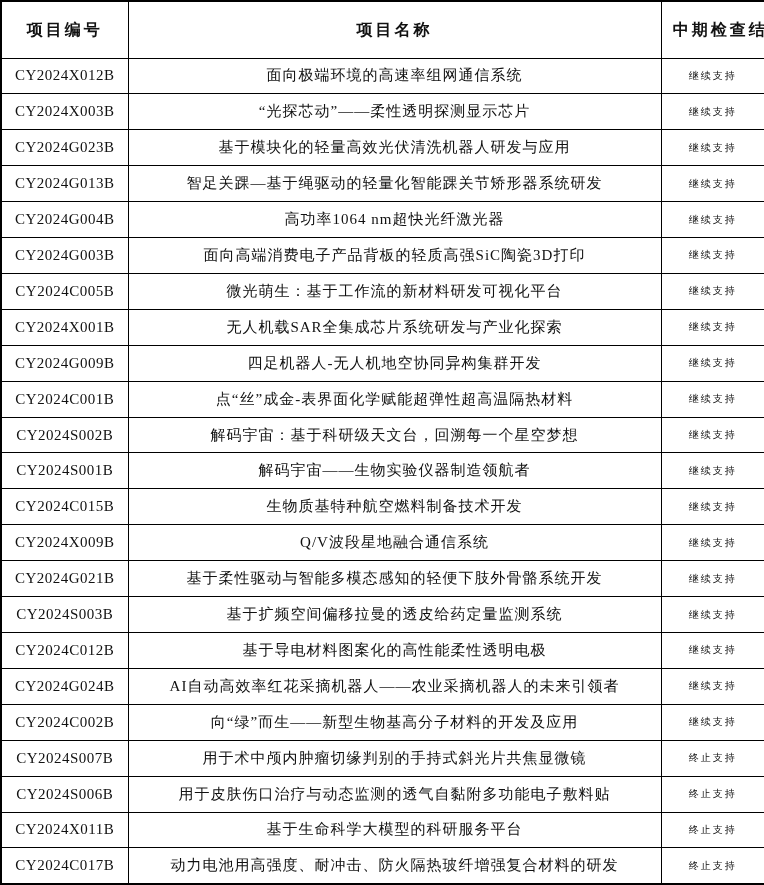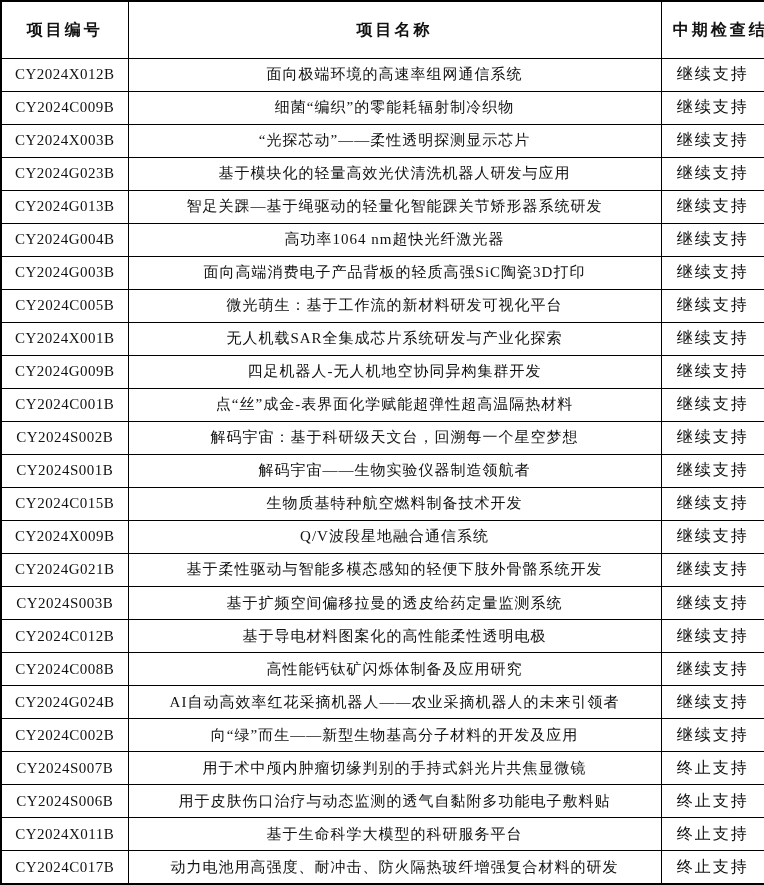--- a/index.html
+++ b/index.html
@@ -49,21 +49,21 @@
   td.cell-code {
     font-size: 15px;
     letter-spacing: 0.5px;
   }
   td.cell-name {
     font-size: 15px;
     letter-spacing: 1px;
     margin-top: 20px;
   }
   td.cell-result {
-    font-size: 16px;
+    font-size: 10px;
     letter-spacing: 2px;
   }
 </style>
 </head>
 <body>
 
 <table class="review-table">
   <colgroup>
     <col class="col-code">
     <col class="col-name">
@@ -78,25 +78,20 @@
       </th>
     </tr>
   </thead>
   <tbody>
       <tr>
         <td class="cell-code">CY2024X012B</td>
         <td class="cell-name">面向极端环境的高速率组网通信系统</td>
         <td class="cell-result">继续支持</td>
       </tr>
       <tr>
-        <td class="cell-code">CY2024C009B</td>
-        <td class="cell-name">细菌“编织”的零能耗辐射制冷织物</td>
-        <td class="cell-result">继续支持</td>
-      </tr>
-      <tr>
         <td class="cell-code">CY2024X003B</td>
         <td class="cell-name">“光探芯动”——柔性透明探测显示芯片</td>
         <td class="cell-result">继续支持</td>
       </tr>
       <tr>
         <td class="cell-code">CY2024G023B</td>
         <td class="cell-name">基于模块化的轻量高效光伏清洗机器人研发与应用</td>
         <td class="cell-result">继续支持</td>
       </tr>
       <tr>
@@ -160,25 +155,20 @@
         <td class="cell-result">继续支持</td>
       </tr>
       <tr>
         <td class="cell-code">CY2024S003B</td>
         <td class="cell-name">基于扩频空间偏移拉曼的透皮给药定量监测系统</td>
         <td class="cell-result">继续支持</td>
       </tr>
       <tr>
         <td class="cell-code">CY2024C012B</td>
         <td class="cell-name">基于导电材料图案化的高性能柔性透明电极</td>
-        <td class="cell-result">继续支持</td>
-      </tr>
-      <tr>
-        <td class="cell-code">CY2024C008B</td>
-        <td class="cell-name">高性能钙钛矿闪烁体制备及应用研究</td>
         <td class="cell-result">继续支持</td>
       </tr>
       <tr>
         <td class="cell-code">CY2024G024B</td>
         <td class="cell-name">AI自动高效率红花采摘机器人——农业采摘机器人的未来引领者</td>
         <td class="cell-result">继续支持</td>
       </tr>
       <tr>
         <td class="cell-code">CY2024C002B</td>
         <td class="cell-name">向“绿”而生——新型生物基高分子材料的开发及应用</td>

